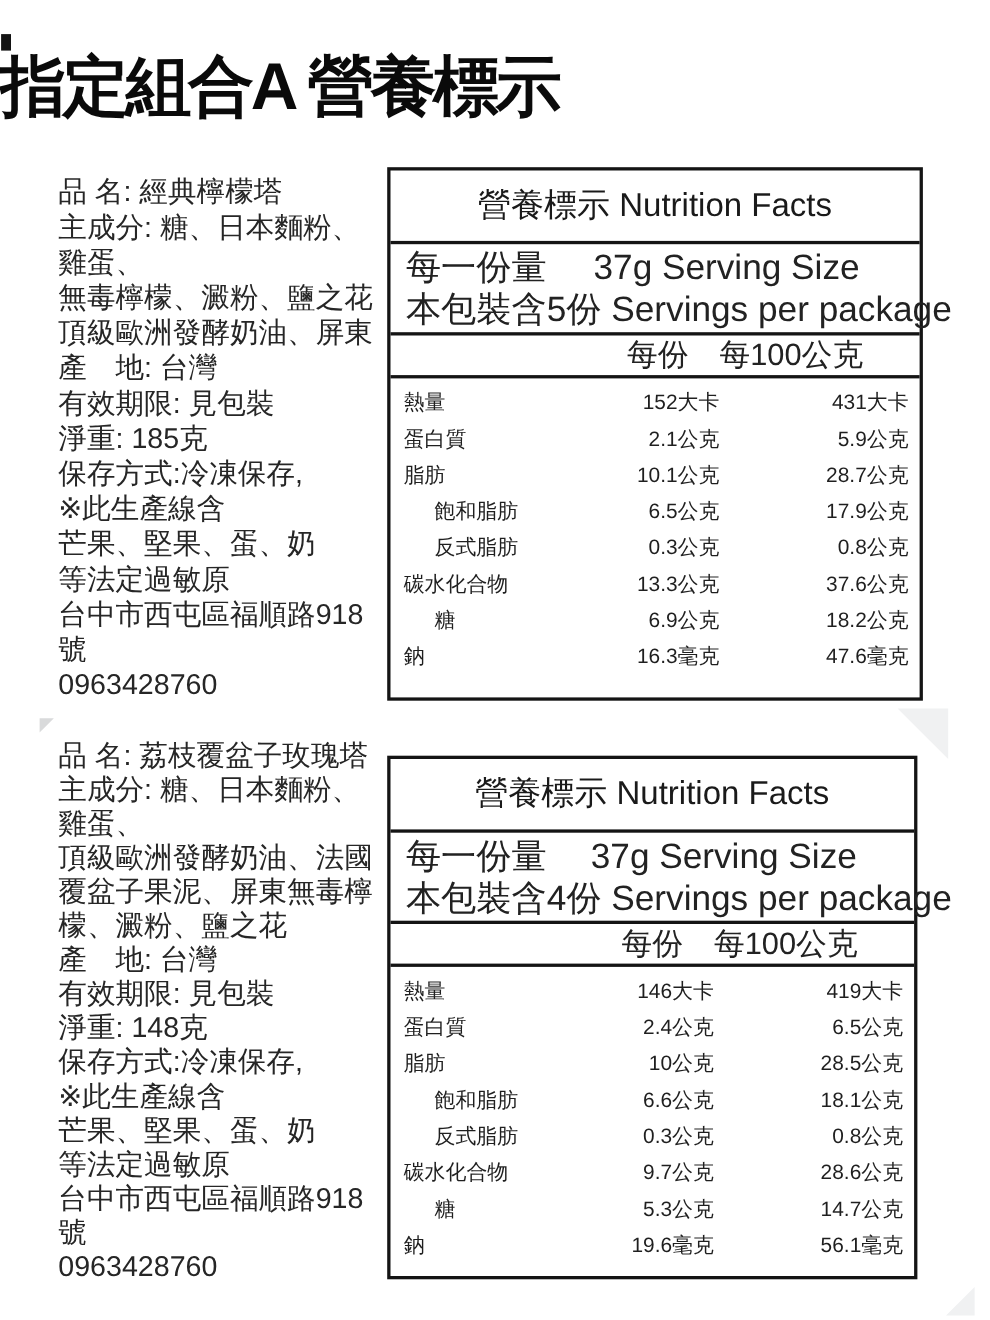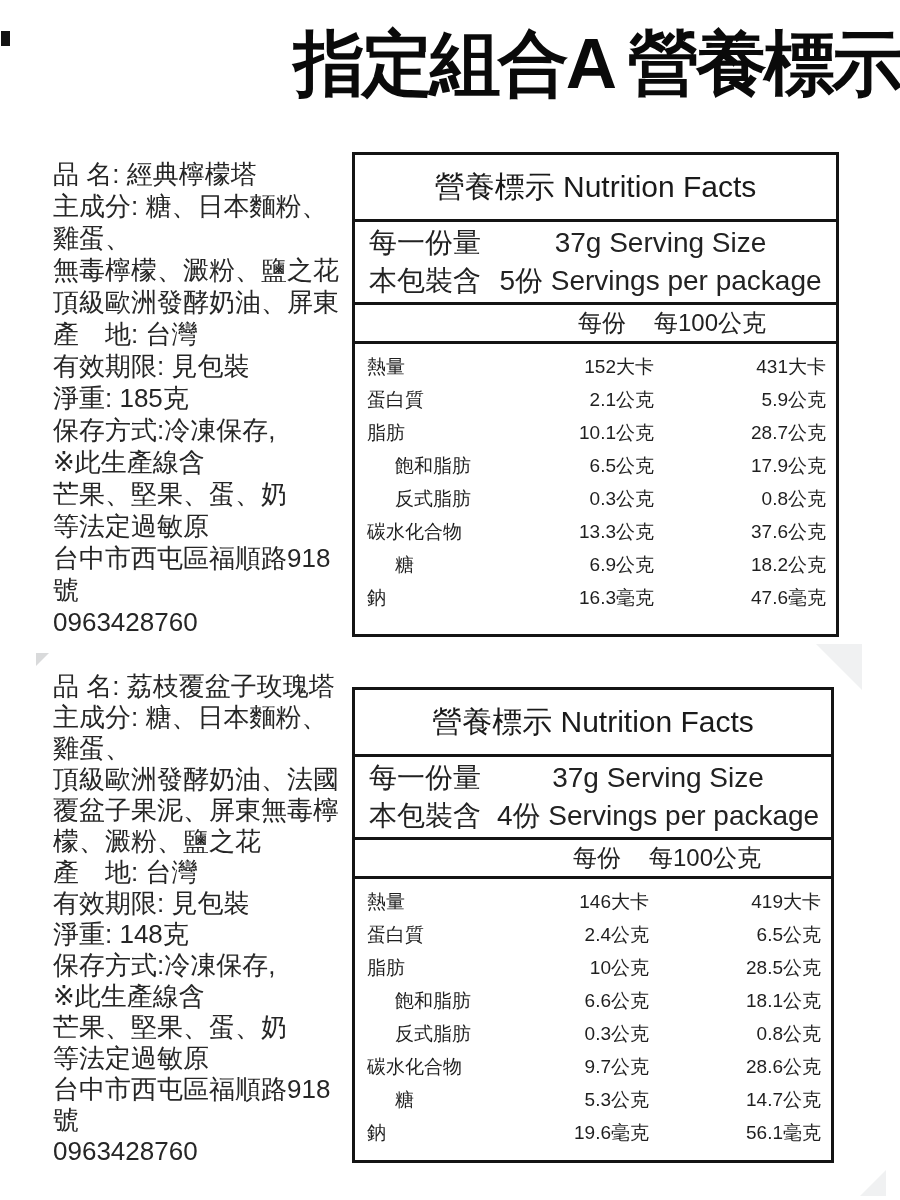--- a/index.html
+++ b/index.html
@@ -1,41 +1,41 @@
 <!DOCTYPE html>
 <html><head>
 <meta charset="utf-8">
 <style>
   html,body{margin:0;padding:0;background:#ffffff;}
   .page{position:relative;width:900px;height:1200px;background:#ffffff;overflow:hidden;
         font-family:"Liberation Sans","DejaVu Sans",sans-serif;color:#1e1e1e;}
 
-  .main-title{position:absolute;left:0;top:4px;width:100%;text-align:right;
-        font-size:71px;line-height:120px;font-weight:900;letter-spacing:-3px;color:#0a0a0a;
+  .main-title{position:absolute;left:0;top:19px;width:100%;text-align:left;
+        font-size:60px;line-height:120px;font-weight:900;letter-spacing:-3px;color:#0a0a0a;
         white-space:nowrap;}
 
   .info{position:absolute;font-size:26px;color:#262626;white-space:nowrap;}
   .info.p1{left:53px;top:158px;line-height:32px;}
   .info.p2{left:53px;top:671px;line-height:31px;}
   .info div{height:auto;}
 
   .ftable{position:absolute;box-sizing:border-box;border:3px solid #141414;background:#fff;}
   .ftable.t1{left:352px;top:152px;width:487px;height:485px;}
   .ftable.t2{left:352px;top:687px;width:482px;height:476px;}
 
   .trow-title{height:64px;line-height:64px;text-align:center;font-size:30px;color:#1a1a1a;
         border-bottom:3px solid #141414;white-space:nowrap;}
 
-  .serving{border-bottom:3px solid #141414;padding:2px 12px 2px 14px;font-size:28px;color:#222;}
+  .serving{border-bottom:3px solid #141414;padding:2px 12px 2px 14px;font-size:32px;color:#222;}
   .srow{display:flex;height:38px;line-height:38px;white-space:nowrap;}
   .srow .slabel{width:128px;flex:none;}
   .srow .sval{flex:1;text-align:center;}
 
   .colhead{display:grid;grid-template-columns:1fr 172px;height:36px;line-height:36px;
-        padding:0 10px;border-bottom:3px solid #141414;font-size:24px;color:#222;}
+        padding:0 10px;border-bottom:3px solid #141414;font-size:28px;color:#222;}
   .colhead .ch1{text-align:right;padding-right:28px;}
   .colhead .ch2{text-align:left;}
 
   .data{display:flex;padding:6px 10px 0 12px;font-size:19px;color:#1f1f1f;}
   .labels{width:168px;flex:none;}
   .lab{height:33px;line-height:33px;white-space:nowrap;}
   .lab.indent{padding-left:28px;}
   .lab.offset-start{}
   .vals{flex:1;}
   .vrow{display:grid;grid-template-columns:1fr 172px;height:33px;line-height:33px;}

